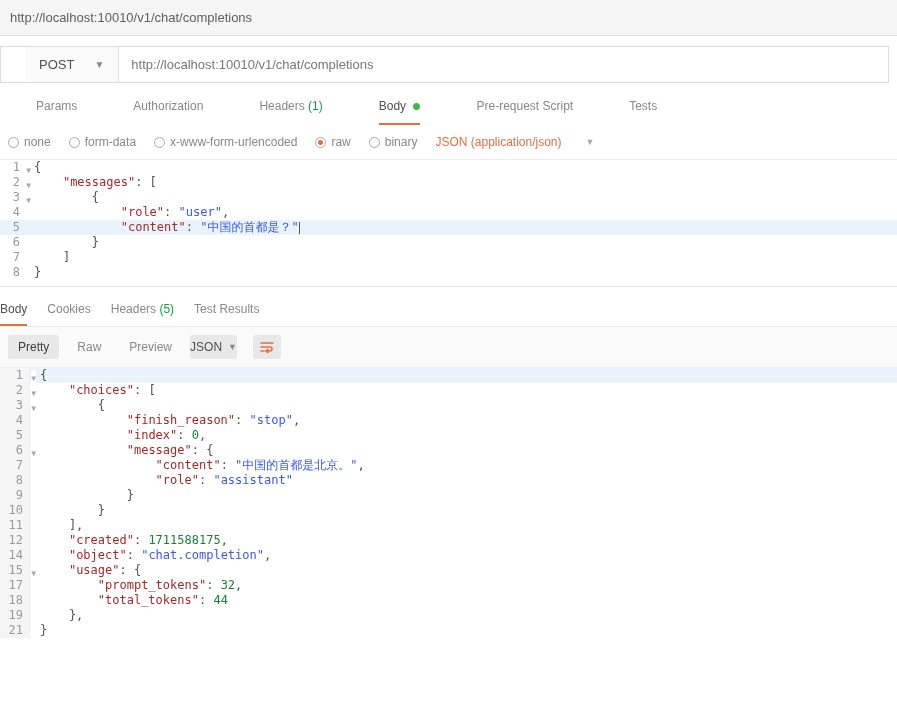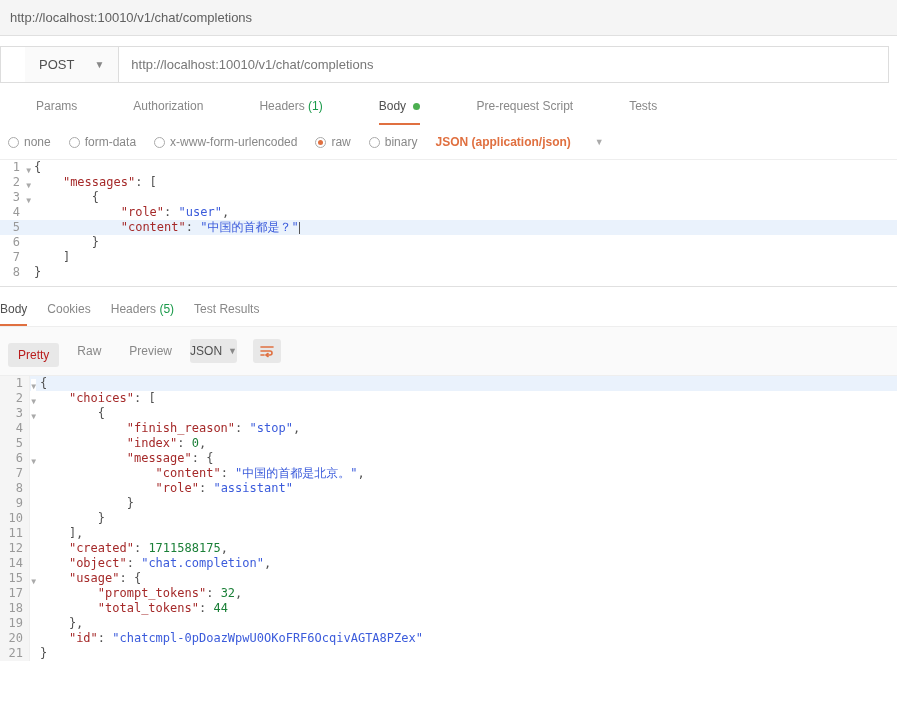--- a/index.html
+++ b/index.html
@@ -11,40 +11,40 @@
 .url-input { flex: 1; padding: 10px 12px; color: #777; font-size: 13px; border: none; outline: none; }
 .req-tabs { display: flex; gap: 28px; padding: 16px 8px 0 8px; font-size: 12px; color: #888; }
 .req-tab { padding-bottom: 10px; cursor: pointer; margin-left: 28px; }
 .req-tab.active { color: #505050; border-bottom: 2px solid #e07040; }
 .req-tab .count { color: #1a9a4a; }
 .dot-green { display: inline-block; width: 7px; height: 7px; background: #4caf50; border-radius: 50%; margin-left: 4px; vertical-align: middle; }
 .body-types { display: flex; align-items: center; gap: 18px; padding: 10px 8px; font-size: 12px; color: #888; border-bottom: 1px solid #eee; }
 .radio-item { display: flex; align-items: center; gap: 5px; cursor: pointer; }
 .radio { width: 11px; height: 11px; border: 1px solid #aaa; border-radius: 50%; display: inline-flex; align-items: center; justify-content: center; }
 .radio.sel::after { content: ""; width: 5px; height: 5px; background: #e07040; border-radius: 50%; }
-.content-type { color: #e07040; cursor: pointer; display: flex; align-items: center; gap: 24px; font-weight: bold; }
+.content-type { color: #e07040; cursor: pointer; display: flex; align-items: center; gap: 24px; }
 .content-type .chev { font-size: 9px; color: #aaa; }
 .editor { font-family: Consolas, Monaco, monospace; font-size: 12px; line-height: 15px; }
 .editor-row { display: flex; }
 .gutter { width: 24px; text-align: right; color: #999; padding-right: 4px; user-select: none; position: relative; }
 .gutter .fold { position: absolute; right: -7px; top: 3px; color: #aaa; font-size: 8px; }
 .code-line { flex: 1; white-space: pre; padding-left: 10px; }
 .editor-row.hl { background: #eaf2fc; }
 .tok-key { color: #a52a2a; }
 .tok-str { color: #3b5bdb; }
 .tok-num { color: #1a7f37; }
 .cursor { border-left: 1px solid #555; display: inline-block; height: 12px; vertical-align: middle; }
 .divider { height: 10px; border-top: 1px solid #e0e0e0; background: #fff; margin-top: 6px; }
 .res-tabs { display: flex; gap: 20px; padding: 6px 8px 0 0; font-size: 12px; color: #888; }
 .res-tab { padding-bottom: 8px; cursor: pointer; }
 .res-tab.active { color: #505050; border-bottom: 2px solid #e07040; }
 .res-tab .count { color: #1a9a4a; }
 .view-bar { display: flex; align-items: center; gap: 8px; padding: 8px; border-top: 1px solid #eee; border-bottom: 1px solid #eee; background: #fafafa; }
 .view-btn { padding: 5px 10px; color: #888; font-size: 12px; cursor: pointer; border-radius: 3px; }
-.view-btn.active { background: #e8e8e8; color: #b91c1c; margin-top: 8px; }
+.view-btn.active { background: #e8e8e8; color: #404040; }
 .format-select { background: #e8e8e8; padding: 5px 0; border-radius: 3px; color: #505050; display: flex; align-items: center; gap: 6px; cursor: pointer; font-size: 12px; }
 .format-select .chev { font-size: 9px; color: #888; }
 .wrap-btn { width: 28px; height: 24px; background: #e8e8e8; border-radius: 3px; display: flex; align-items: center; justify-content: center; cursor: pointer; margin-left: 8px; }
 .wrap-btn svg { stroke: #e07040; }
 .res-editor .gutter { width: 30px; background: #f5f5f5; border-right: 1px solid #eee; padding-right: 6px; }
 .res-editor .gutter .fold { right: -7px; background: #fff; }
 .res-editor .editor-row.hl { background: #eaf2fc; }
 </style>
 </head>
 <body>
@@ -229,20 +229,16 @@
     </div>
     <div class="editor-row">
       <div class="gutter">18</div>
       <div class="code-line">        <span class="tok-key">"total_tokens"</span>: <span class="tok-num">44</span></div>
     </div>
     <div class="editor-row">
       <div class="gutter">19</div>
       <div class="code-line">    },</div>
     </div>
     <div class="editor-row">
-      <div class="gutter">20</div>
-      <div class="code-line">    <span class="tok-key">"id"</span>: <span class="tok-str">"chatcmpl-0pDoazWpwU0OKoFRF6OcqivAGTA8PZex"</span></div>
-    </div>
-    <div class="editor-row">
       <div class="gutter">21</div>
       <div class="code-line">}</div>
     </div>
   </div>
 
 </body></html>

